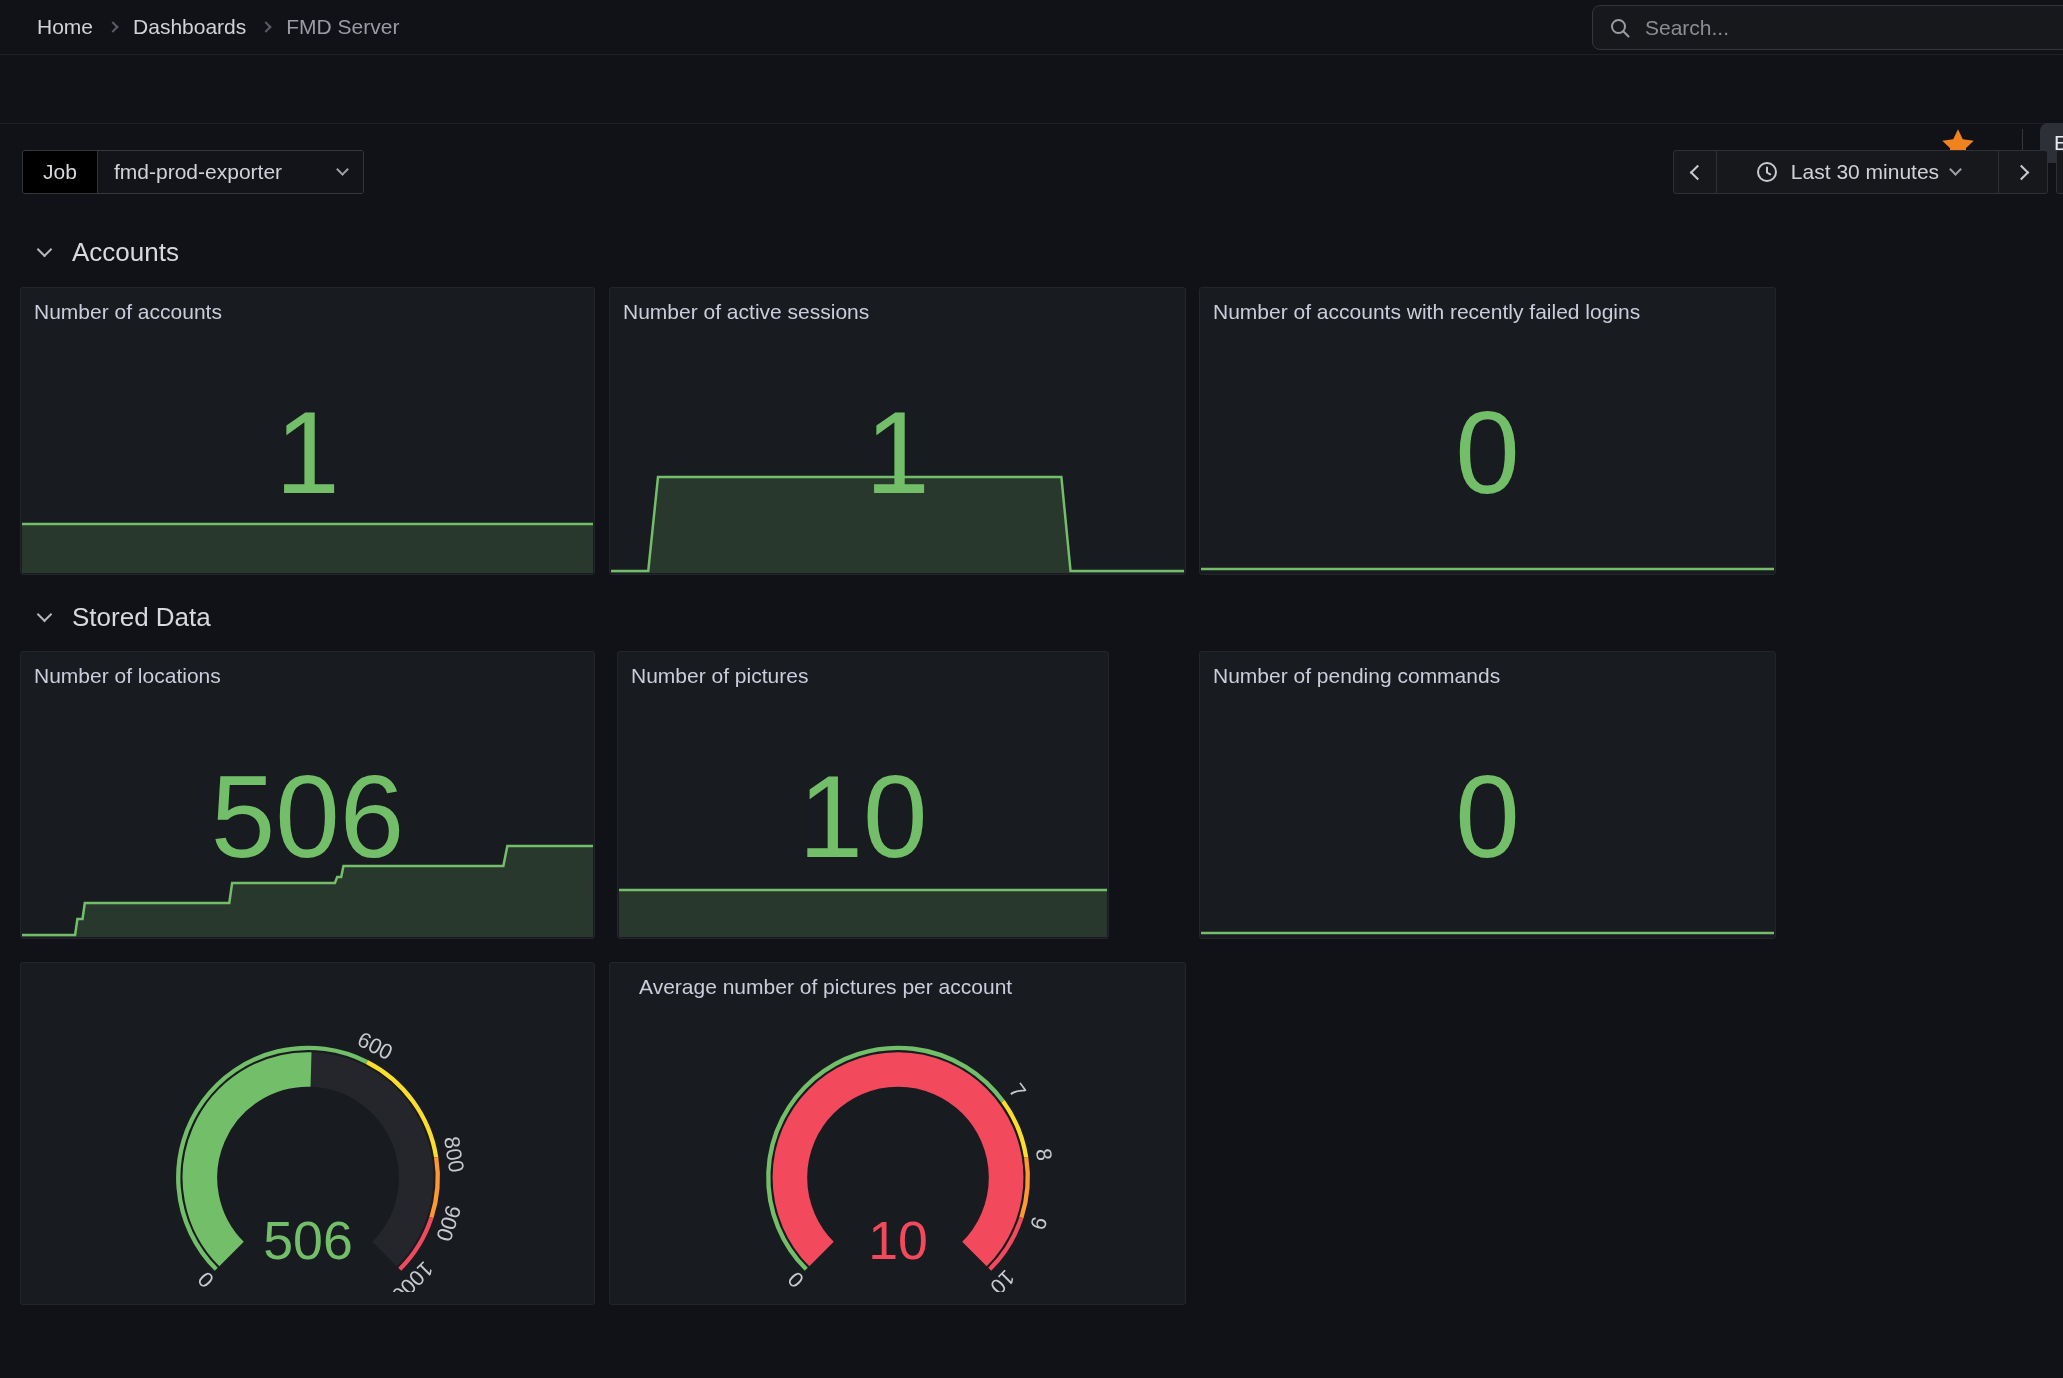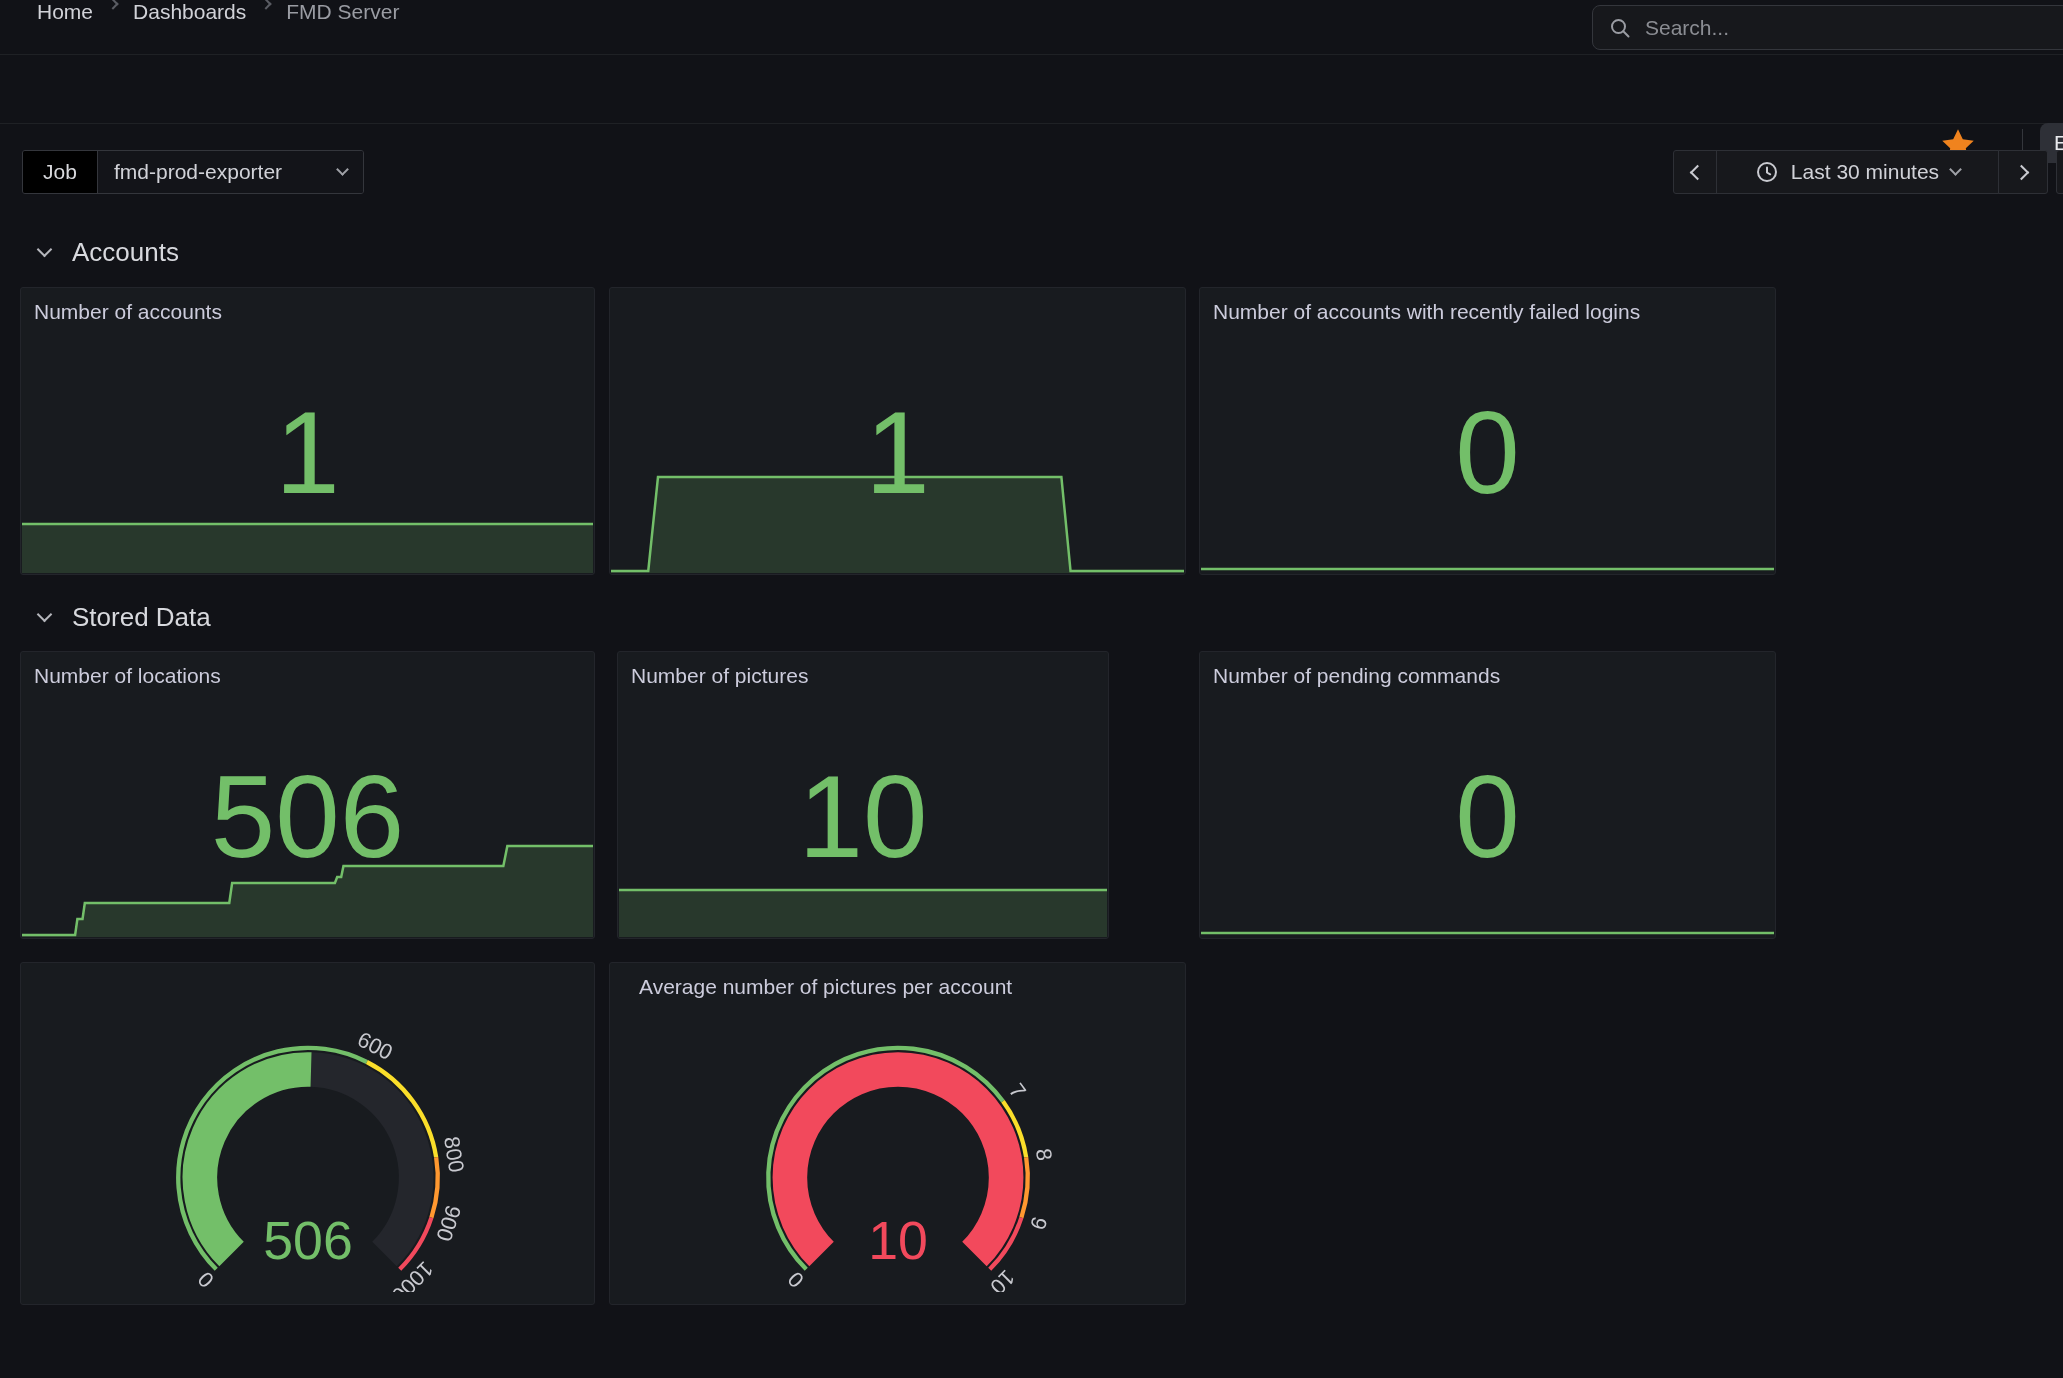--- a/index.html
+++ b/index.html
@@ -2,21 +2,21 @@
 <html><head>
 <meta charset="utf-8">
 <style>
   * { margin:0; padding:0; box-sizing:border-box; }
   html,body { background:#0c0d10; }
   body { font-family:"Liberation Sans","DejaVu Sans",sans-serif; }
   #screen { position:relative; width:2063px; height:1378px; background:#111217; overflow:hidden; color:#d0d1d6; }
 
   
   .navbar { position:absolute; left:0; top:0; width:2063px; height:55px; border-bottom:1px solid #1f2125; }
-  .breadcrumb { position:absolute; left:37px; top:0; height:54px; display:flex; align-items:flex-start; gap:14px; font-size:21px; }
+  .breadcrumb { position:absolute; left:37px; top:0; height:54px; display:flex; align-items:center; gap:14px; font-size:21px; }
   .crumb-link { color:#d1d2d8; font-weight:500; text-decoration:none; cursor:pointer; }
   .crumb-current { color:#9a9ca3; font-weight:400; }
   .crumb-sep { width:8px; height:8px; border-right:2px solid #5a5c63; border-bottom:2px solid #5a5c63; transform:rotate(-45deg); margin:0 2px; }
   .searchbox { position:absolute; left:1592px; top:5px; width:478px; height:45px; background:#17181c; border:1px solid #34363c; border-radius:8px; display:flex; align-items:center; padding:0 15px; gap:13px; cursor:text; }
   .searchbox .ph { color:#8b8d93; font-size:21px;text-align:right; }
 
   
   .toolbar { position:absolute; left:0; top:55px; width:2063px; height:69px; border-bottom:1px solid #1f2125; }
   .star-btn { position:absolute; left:1936px; top:68px; width:44px; height:44px; background:none; border:none; display:flex; align-items:center; justify-content:center; cursor:pointer; }
   .toolbar .vdiv { position:absolute; left:2022px; top:74px; width:1px; height:32px; background:#34363c; }
@@ -123,20 +123,21 @@
           <polygon points="0,3 100,3 100,52 0,52" fill="rgba(115,191,105,0.18)"></polygon>
           <polyline points="0,3 100,3" fill="none" stroke="#73BF69" stroke-width="2.5" vector-effect="non-scaling-stroke"></polyline>
         </svg>
       </div>
     <div class="stat-body">
         <span class="stat-value" style="color:#73BF69">1</span>
       </div>
   </section>
 
   <section class="panel" style="left:609px; top:287px; width:577px; height:288px;">
+    <div class="panel-title">Number of active sessions</div>
     <div class="spark">
         <svg viewBox="0 0 100 100" preserveAspectRatio="none" style="height: 100px;">
           <polygon points="0,98 6.5,98 8.2,4 78.6,4 80.2,98 100,98 100,100 0,100" fill="rgba(115,191,105,0.18)"></polygon>
           <polyline points="0,98 6.5,98 8.2,4 78.6,4 80.2,98 100,98" fill="none" stroke="#73BF69" stroke-width="2.5" vector-effect="non-scaling-stroke"></polyline>
         </svg>
       </div>
     <div class="stat-body">
         <span class="stat-value" style="color:#73BF69">1</span>
       </div>
   </section>

